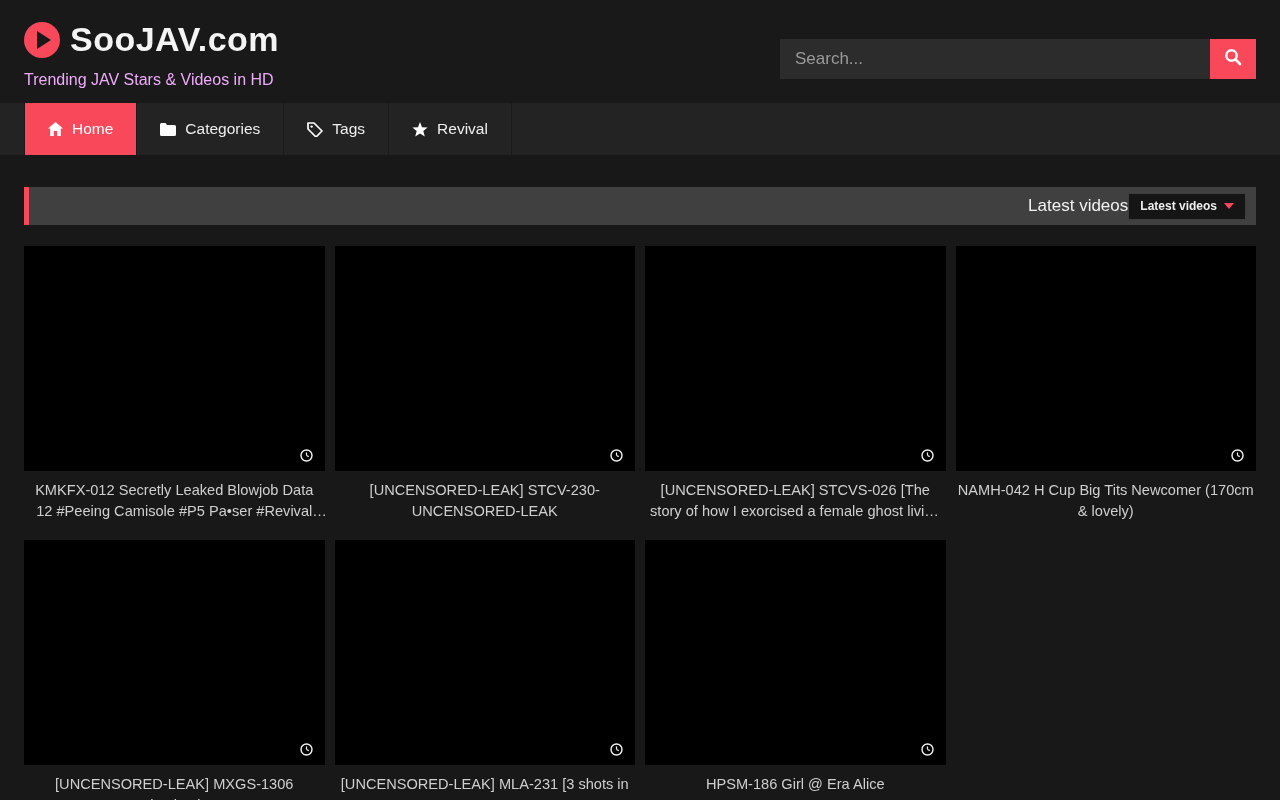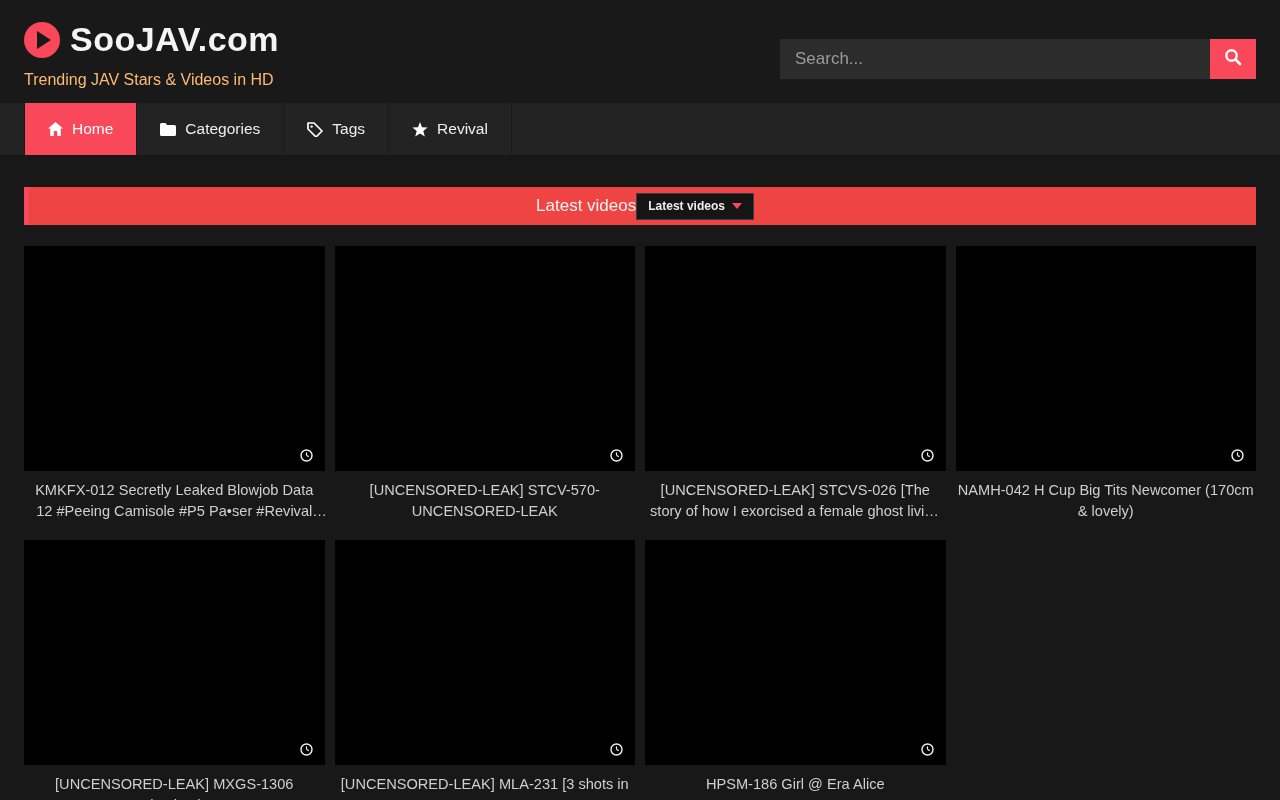--- a/index.html
+++ b/index.html
@@ -16,21 +16,21 @@
   .site-header { background:#191919; padding:20px 0 14px; }
   .header-flex { display:flex; justify-content:space-between; align-items:center; padding:0 24px; }
   .logo-block { display:flex; flex-direction:column; }
   .logo-row { display:flex; align-items:center; gap:10px; }
   .play-badge {
     width:36px; height:36px; border-radius:50%;
     background:#f8485a; display:flex; align-items:center; justify-content:center;
   }
   .play-badge svg { display:block; margin-left:3px; }
   .logo-text { font-size:34px; font-weight:bold; color:#f4f4f4; letter-spacing:0.5px; }
-  .tagline { margin-top:12px; font-size:16px; color:#fdba74; }
+  .tagline { margin-top:12px; font-size:16px; color:#f0abfc; }
 
   .search-form { display:flex; margin-top:8px; }
   .search-input {
     width:430px; height:40px; background:#2c2c2c; border:none; outline:none;
     color:#cfcfcf; font-size:17px; padding:15px 15px;
     font-family:"Liberation Sans", sans-serif;
   }
   .search-input::placeholder { color:#9a9a9a; }
   .search-btn {
     width:46px; height:40px; background:#f8485a; border:none; cursor:pointer;
@@ -45,23 +45,23 @@
     height:52px; padding:0 23px; cursor:pointer;
     color:#eee; font-size:15.5px;
     border-right:1px solid #1a1a1a;
   }
   .nav-item:first-child { border-left:1px solid #1a1a1a; }
   .nav-item.active { background:#f8485a; color:#fff;justify-content:flex-end; }
   .nav-item svg { display:block; }
 
   
   .section-bar {
-    margin-top:32px; height:38px; background:#ef4444;
+    margin-top:32px; height:38px; background:#404040;
     border-left:5px solid #f8485a;
-    display:flex; align-items:center; justify-content:center;
+    display:flex; align-items:center; justify-content:flex-end;
     padding:0 10px 0 15px;
   }
   .section-title { font-size:17px; color:#f2f2f2; font-weight:normal; }
   .sort-btn {
     display:flex; align-items:center; gap:7px;
     background:#151515; border:1px solid #3d3d3d;
     color:#eee; font-size:12px; font-weight:bold;
     height:27px; padding:0 11px; cursor:pointer;
     font-family:"Liberation Sans", sans-serif;
   }
@@ -191,21 +191,21 @@
       <div class="card">
         <a class="thumb">
           <span class="clock-badge">
             <svg width="13" height="13" viewBox="0 0 13 13">
               <circle cx="6.5" cy="6.5" r="5.5" fill="none" stroke="#ffffff" stroke-width="1.4"></circle>
               <line x1="6.5" y1="6.5" x2="6.5" y2="3.4" stroke="#ffffff" stroke-width="1.2"></line>
               <line x1="6.5" y1="6.5" x2="8.8" y2="7.6" stroke="#ffffff" stroke-width="1.2"></line>
             </svg>
           </span>
         </a>
-        <a class="video-title">[UNCENSORED-LEAK] STCV-570-UNCENSORED-LEAK</a>
+        <a class="video-title">[UNCENSORED-LEAK] STCV-230-UNCENSORED-LEAK</a>
       </div>
 
 
       <div class="card">
         <a class="thumb">
           <span class="clock-badge">
             <svg width="13" height="13" viewBox="0 0 13 13">
               <circle cx="6.5" cy="6.5" r="5.5" fill="none" stroke="#ffffff" stroke-width="1.4"></circle>
               <line x1="6.5" y1="6.5" x2="6.5" y2="3.4" stroke="#ffffff" stroke-width="1.2"></line>
               <line x1="6.5" y1="6.5" x2="8.8" y2="7.6" stroke="#ffffff" stroke-width="1.2"></line>

